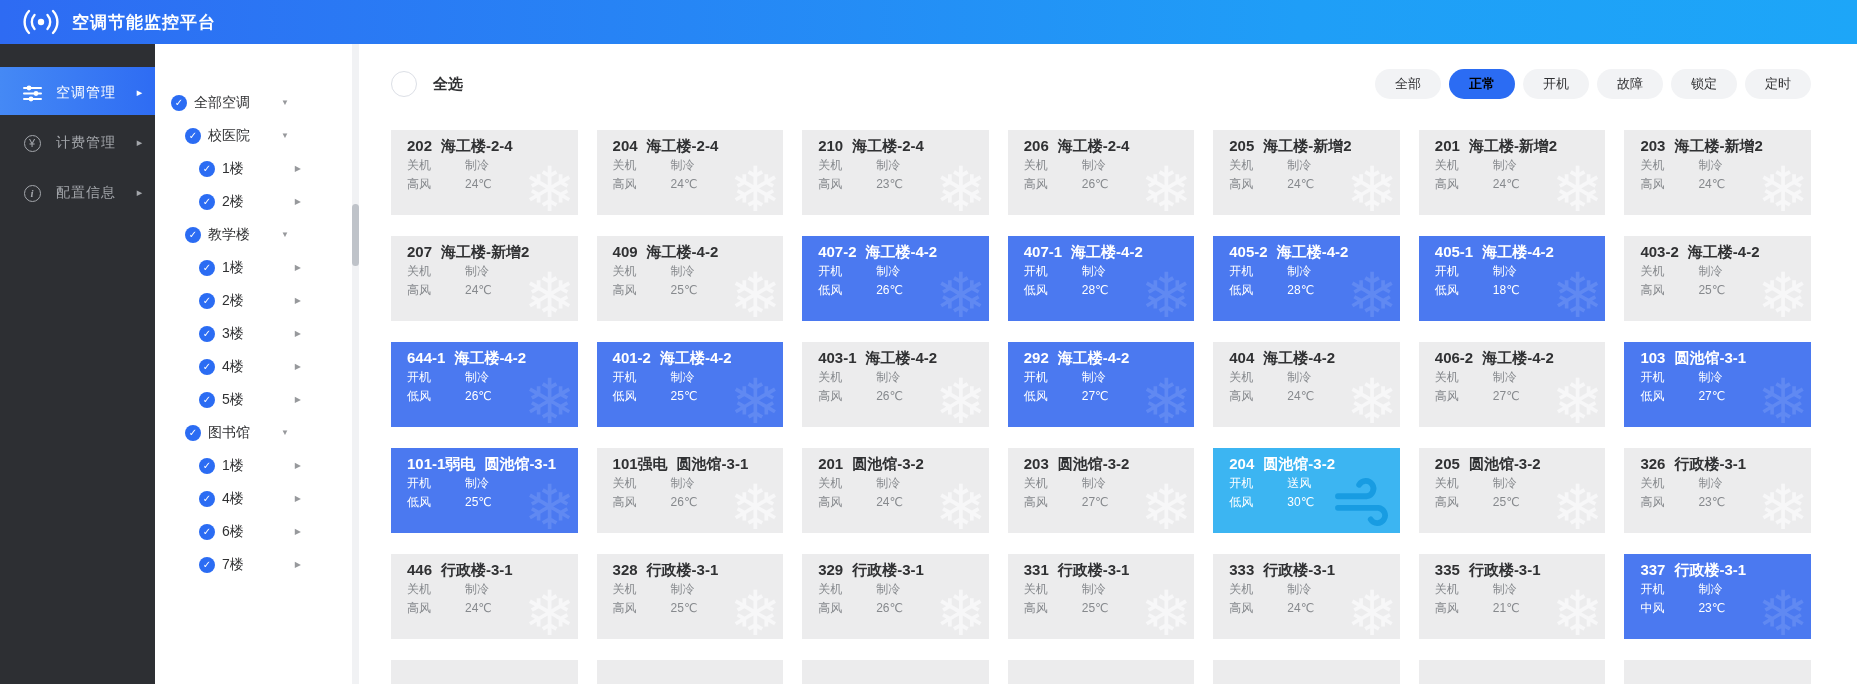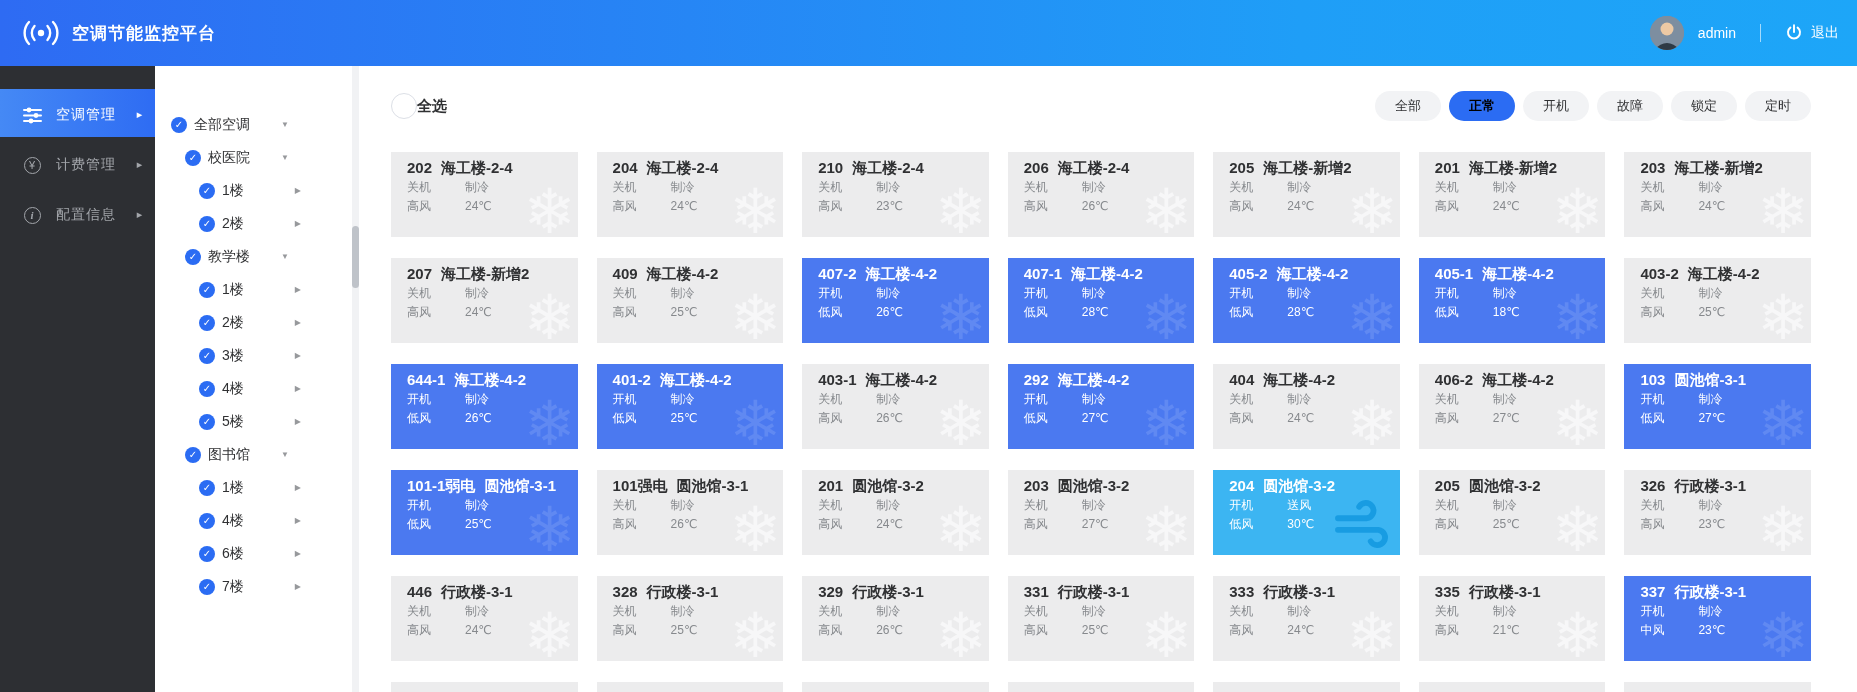--- a/index.html
+++ b/index.html
@@ -1,20 +1,20 @@
 <!DOCTYPE html>
 <html><head>
 <meta charset="utf-8">
 <style>
   * { margin:0; padding:0; box-sizing:border-box; }
   html,body { width:1857px; height:692px; overflow:hidden;
     font-family:"Liberation Sans","DejaVu Sans",sans-serif; background:#fff; }
 
   
-  .header { height:66px; display:flex; align-items:center; justify-content:space-between;
+  .header { height:44px; display:flex; align-items:center; justify-content:space-between;
     background:linear-gradient(90deg,#2e6bf3 0%,#1f9ef7 70%,#1da6f8 100%); padding:0 18px 0 22px; }
   .brand { display:flex; align-items:center; gap:12px; }
   .brand svg { display:block; }
   .brand-title { color:#fff; font-size:17px; font-weight:bold; letter-spacing:1px; }
   .user-area { display:flex; align-items:center; gap:14px; color:#fff; font-size:14px; }
   .avatar { width:34px; height:34px; border-radius:50%; overflow:hidden; background:#7d8ea0; }
   .user-divider { width:1px; height:18px; background:rgba(255,255,255,.6); margin:0 10px; }
   .logout { display:flex; align-items:center; gap:8px; cursor:pointer; }
 
   
@@ -45,21 +45,21 @@
   .tree-item.lv2 { padding-left:44px; }
   .tree-caret { margin-left:auto; font-size:8px; color:#97999c; }
   .tree-item.parent .tree-caret { margin-right:12px; }
 
   
   .main { flex:1; position:relative; background:#fff; padding:0 46px 0 88px; overflow:hidden; }
   .vscroll-track { position:absolute; left:49px; top:0; width:7px; height:100%; background:#f1f2f4; }
   .vscroll-thumb { position:absolute; left:0; top:160px; width:7px; height:62px; border-radius:4px; background:#bfc3c9; }
 
   .toolbar { margin-top:22px; height:36px; display:flex; align-items:center; justify-content:space-between; }
-  .select-all { display:flex; align-items:center; cursor:pointer; }
+  .select-all { display:flex; align-items:center; gap:16px; cursor:pointer; }
   .select-circle { width:26px; height:26px; border-radius:50%; background:#fff; border:1px solid #dcdfe6; }
   .select-label { font-size:15px; font-weight:bold; color:#303133; }
   .filters { display:flex; gap:8px; }
   .pill { min-width:66px; height:30px; border-radius:15px; background:#f2f3f5; color:#303133;
     font-size:13px; display:flex; align-items:center; justify-content:center; padding:0 18px; cursor:pointer; }
   .pill.active { background:#2b6cf3; color:#000000; font-weight:bold; }
 
   
   .grid { margin-top:28px; display:grid; grid-template-columns:repeat(7,1fr); column-gap:19px; row-gap:21px; }
   .card { position:relative; height:85px; background:#ececed; padding:7px 14px 0 16px;
@@ -87,40 +87,20 @@
       <svg width="38" height="26" viewBox="0 0 38 26">
         <circle cx="19" cy="13" r="3.2" fill="#fff"></circle>
         <path d="M12.5 6 a10.5 10.5 0 0 0 0 14" stroke="#fff" stroke-width="2.4" fill="none" stroke-linecap="round"></path>
         <path d="M7 2 a16 16 0 0 0 0 22" stroke="#fff" stroke-width="2.4" fill="none" stroke-linecap="round"></path>
         <path d="M25.5 6 a10.5 10.5 0 0 1 0 14" stroke="#fff" stroke-width="2.4" fill="none" stroke-linecap="round"></path>
         <path d="M31 2 a16 16 0 0 1 0 22" stroke="#fff" stroke-width="2.4" fill="none" stroke-linecap="round"></path>
       </svg>
     </span>
     <span class="brand-title">空调节能监控平台</span>
   </div>
-  <div class="user-area">
-    <span class="avatar">
-      <svg width="34" height="34" viewBox="0 0 34 34">
-        <rect width="34" height="34" fill="#7d8ea0"></rect>
-        <circle cx="17" cy="13" r="6.5" fill="#ecc9a4"></circle>
-        <path d="M4 34 q13 -14 26 0 z" fill="#2f3a45"></path>
-      </svg>
-    </span>
-    <span>admin</span>
-    <span class="user-divider"></span>
-    <span class="logout">
-      <span>
-        <svg width="18" height="18" viewBox="0 0 24 24">
-          <path d="M12 3 v9" stroke="#fff" stroke-width="2.6" stroke-linecap="round" fill="none"></path>
-          <path d="M7.2 6.2 a8 8 0 1 0 9.6 0" stroke="#fff" stroke-width="2.6" stroke-linecap="round" fill="none"></path>
-        </svg>
-      </span>
-      <span>退出</span>
-    </span>
-  </div>
 </div>
 
 <div class="page">
 
   <div class="nav" id="nav">
       <div class="nav-item active">
     <span class="nav-icon">
           <svg width="19" height="17" viewBox="0 0 19 17">
             <g stroke="currentColor" stroke-width="2" stroke-linecap="round">
               <line x1="1" y1="3" x2="18" y2="3"></line>

